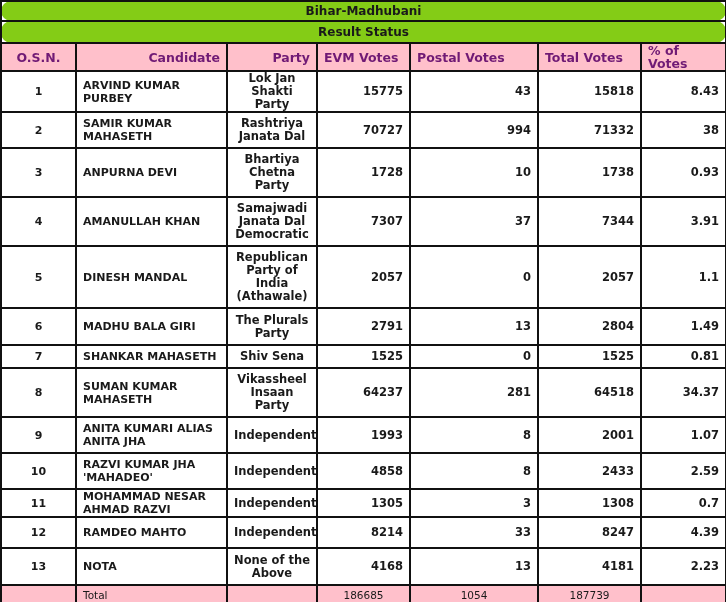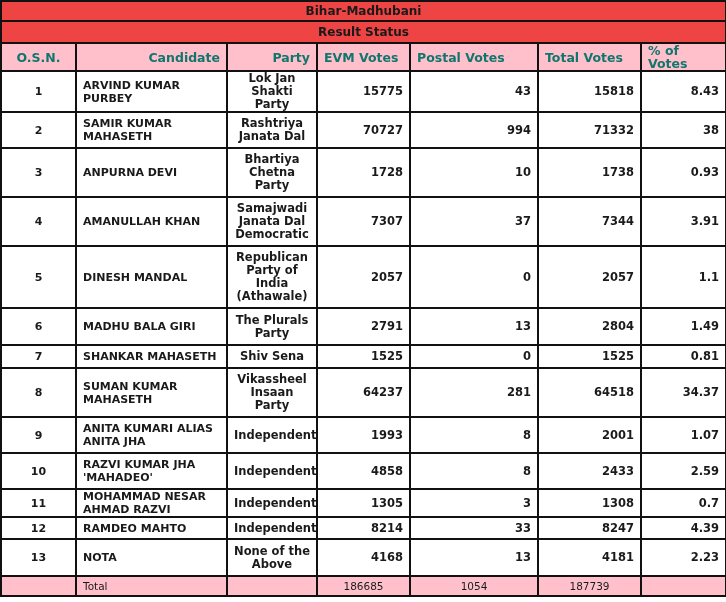--- a/index.html
+++ b/index.html
@@ -10,24 +10,24 @@
     table-layout: fixed;
     font-size: 11px;
     color: #1a1a1a;
   }
   table.results td, table.results th {
     border: 2px solid #111111;
     padding: 0 6px;
     vertical-align: middle;
     line-height: 13px;
   }
-  .pink { background: #ef4444; }
+  .pink { background: #84cc16; border-radius: 10px; }
   .title-cell { text-align: center; font-weight: bold; font-size: 12px; height: 18px; }
   .status-cell { text-align: center; font-weight: bold; font-size: 12px; height: 20px; margin-left: 16px; }
-  .hdr th { background: #ffc0cb; font-weight: bold; font-size: 12.5px; height: 20px; color: #0f766e; }
+  .hdr th { background: #ffc0cb; font-weight: bold; font-size: 12.5px; height: 20px; color: #701a75; }
   .hdr th.l { text-align: right; }
   .hdr th.c { text-align: center; }
   .hdr th.r { text-align: left; }
   tr.data td { background: #ffffff; font-weight: bold; }
   td.osn { text-align: center; }
   td.cand { text-align: left; }
   td.party { text-align: center; font-size: 11.5px; }
   td.num { text-align: right; font-size: 11.5px; }
   tr.total td { background: #ffc0cb; font-weight: normal; font-size: 10.5px; height: 18px; }
   tr.total td.tnum { text-align: center; }
@@ -155,21 +155,21 @@
   </tr>
   <tr class="data" style="height:22px">
     <td class="osn">11</td>
     <td class="cand">MOHAMMAD NESAR AHMAD RAZVI</td>
     <td class="party">Independent</td>
     <td class="num">1305</td>
     <td class="num">3</td>
     <td class="num">1308</td>
     <td class="num">0.7</td>
   </tr>
-  <tr class="data" style="height:22px">
+  <tr class="data" style="height:31px">
     <td class="osn">12</td>
     <td class="cand">RAMDEO MAHTO</td>
     <td class="party">Independent</td>
     <td class="num">8214</td>
     <td class="num">33</td>
     <td class="num">8247</td>
     <td class="num">4.39</td>
   </tr>
   <tr class="data" style="height:37px">
     <td class="osn">13</td>

